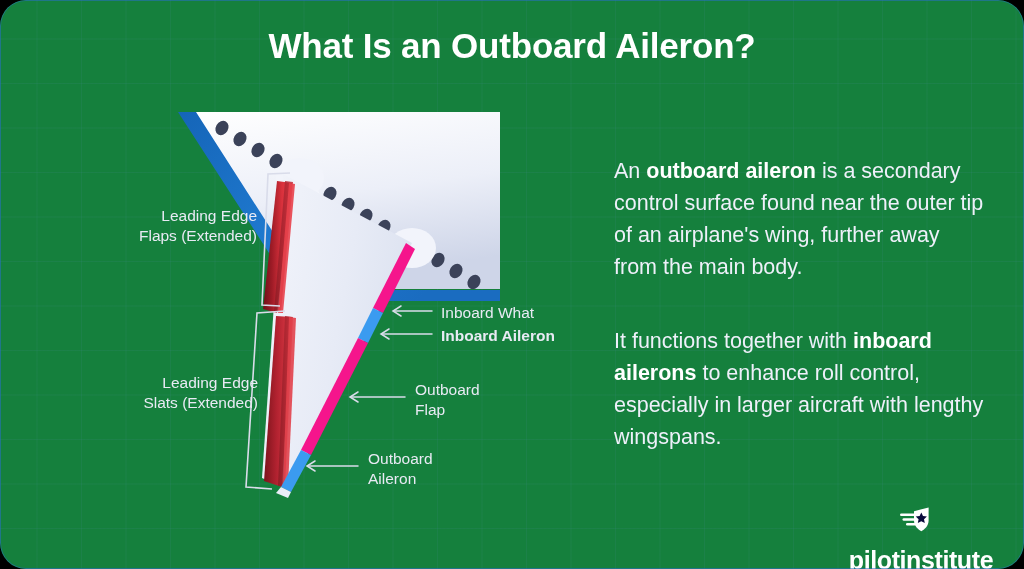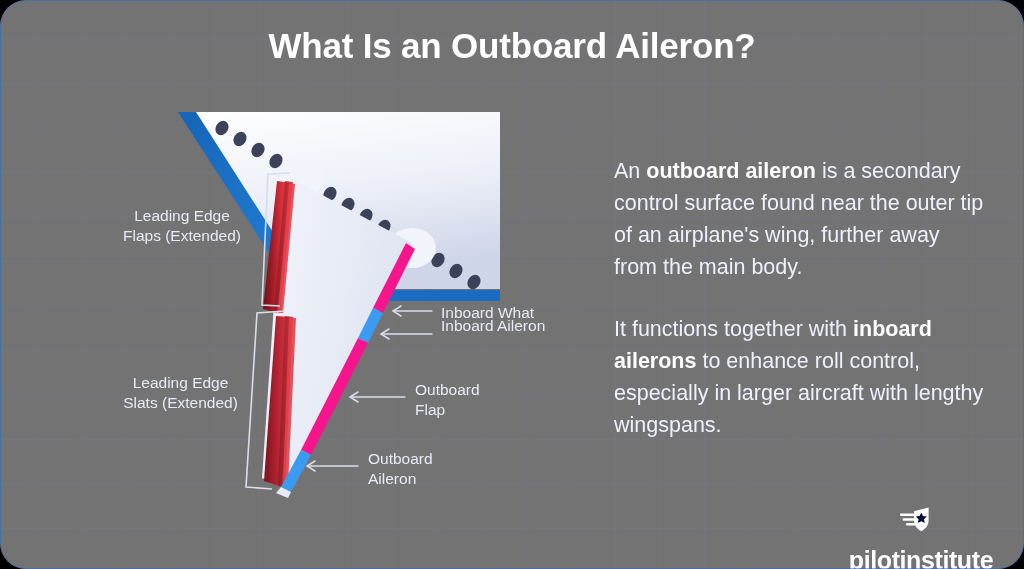--- a/index.html
+++ b/index.html
@@ -10,21 +10,21 @@
   body {
     width: 1024px;
     height: 569px;
     overflow: hidden;
     font-family: "Liberation Sans", sans-serif;
   }
   #canvas {
     position: relative;
     width: 1024px;
     height: 569px;
-    background: #737373;
+    background: #15803d;
     border-radius: 26px;
     overflow: hidden;
   }
   
   #grid {
     position: absolute;
     inset: 0;
     background-image:
       linear-gradient(to right, rgba(120,150,230,0.075) 1px, transparent 1px),
       linear-gradient(to bottom, rgba(120,150,230,0.075) 1px, transparent 1px);
@@ -56,54 +56,54 @@
   #copy {
     position: absolute;
     left: 614px;
     top: 155px;
     width: 372px;
     color: #eef0fa;
     font-size: 21.5px;
     line-height: 32px;
   }
   #copy p { margin: 0; }
-  #copy p.second { margin-top: 30px; }
+  #copy p.second { margin-top: 42px; }
   #copy b { font-weight: bold; color: #ffffff; }
 
   
   #diagram {
     position: absolute;
     left: 0;
     top: 0;
     width: 620px;
     height: 569px;
   }
 
   
   .bracket-label {
     position: absolute;
     color: #e8eaf4;
     font-size: 15.5px;
     line-height: 20px;
-    text-align: center;
+    text-align: right;
     white-space: pre-line;
   }
   #label-le-flaps { left: 107px; top: 206px; width: 150px; }
   #label-le-slats { left: 103px; top: 373px; width: 155px; }
 
   
   .callout-label {
     position: absolute;
     color: #e8eaf4;
     font-size: 15.5px;
     line-height: 20px;
     white-space: pre-line;
   }
   #label-inboard-flap    { left: 441px; top: 303px; }
-  #label-inboard-aileron { left: 441px; top: 316px; }
+  #label-inboard-aileron { left: 441px; top: 326px; font-weight: bold; }
   #label-outboard-flap   { left: 415px; top: 380px; }
   #label-outboard-aileron{ left: 368px; top: 449px; }
 
   
   #logo {
     position: absolute;
     left: 818px;
     right: 0;
     top: 503px;
     display: flex;

